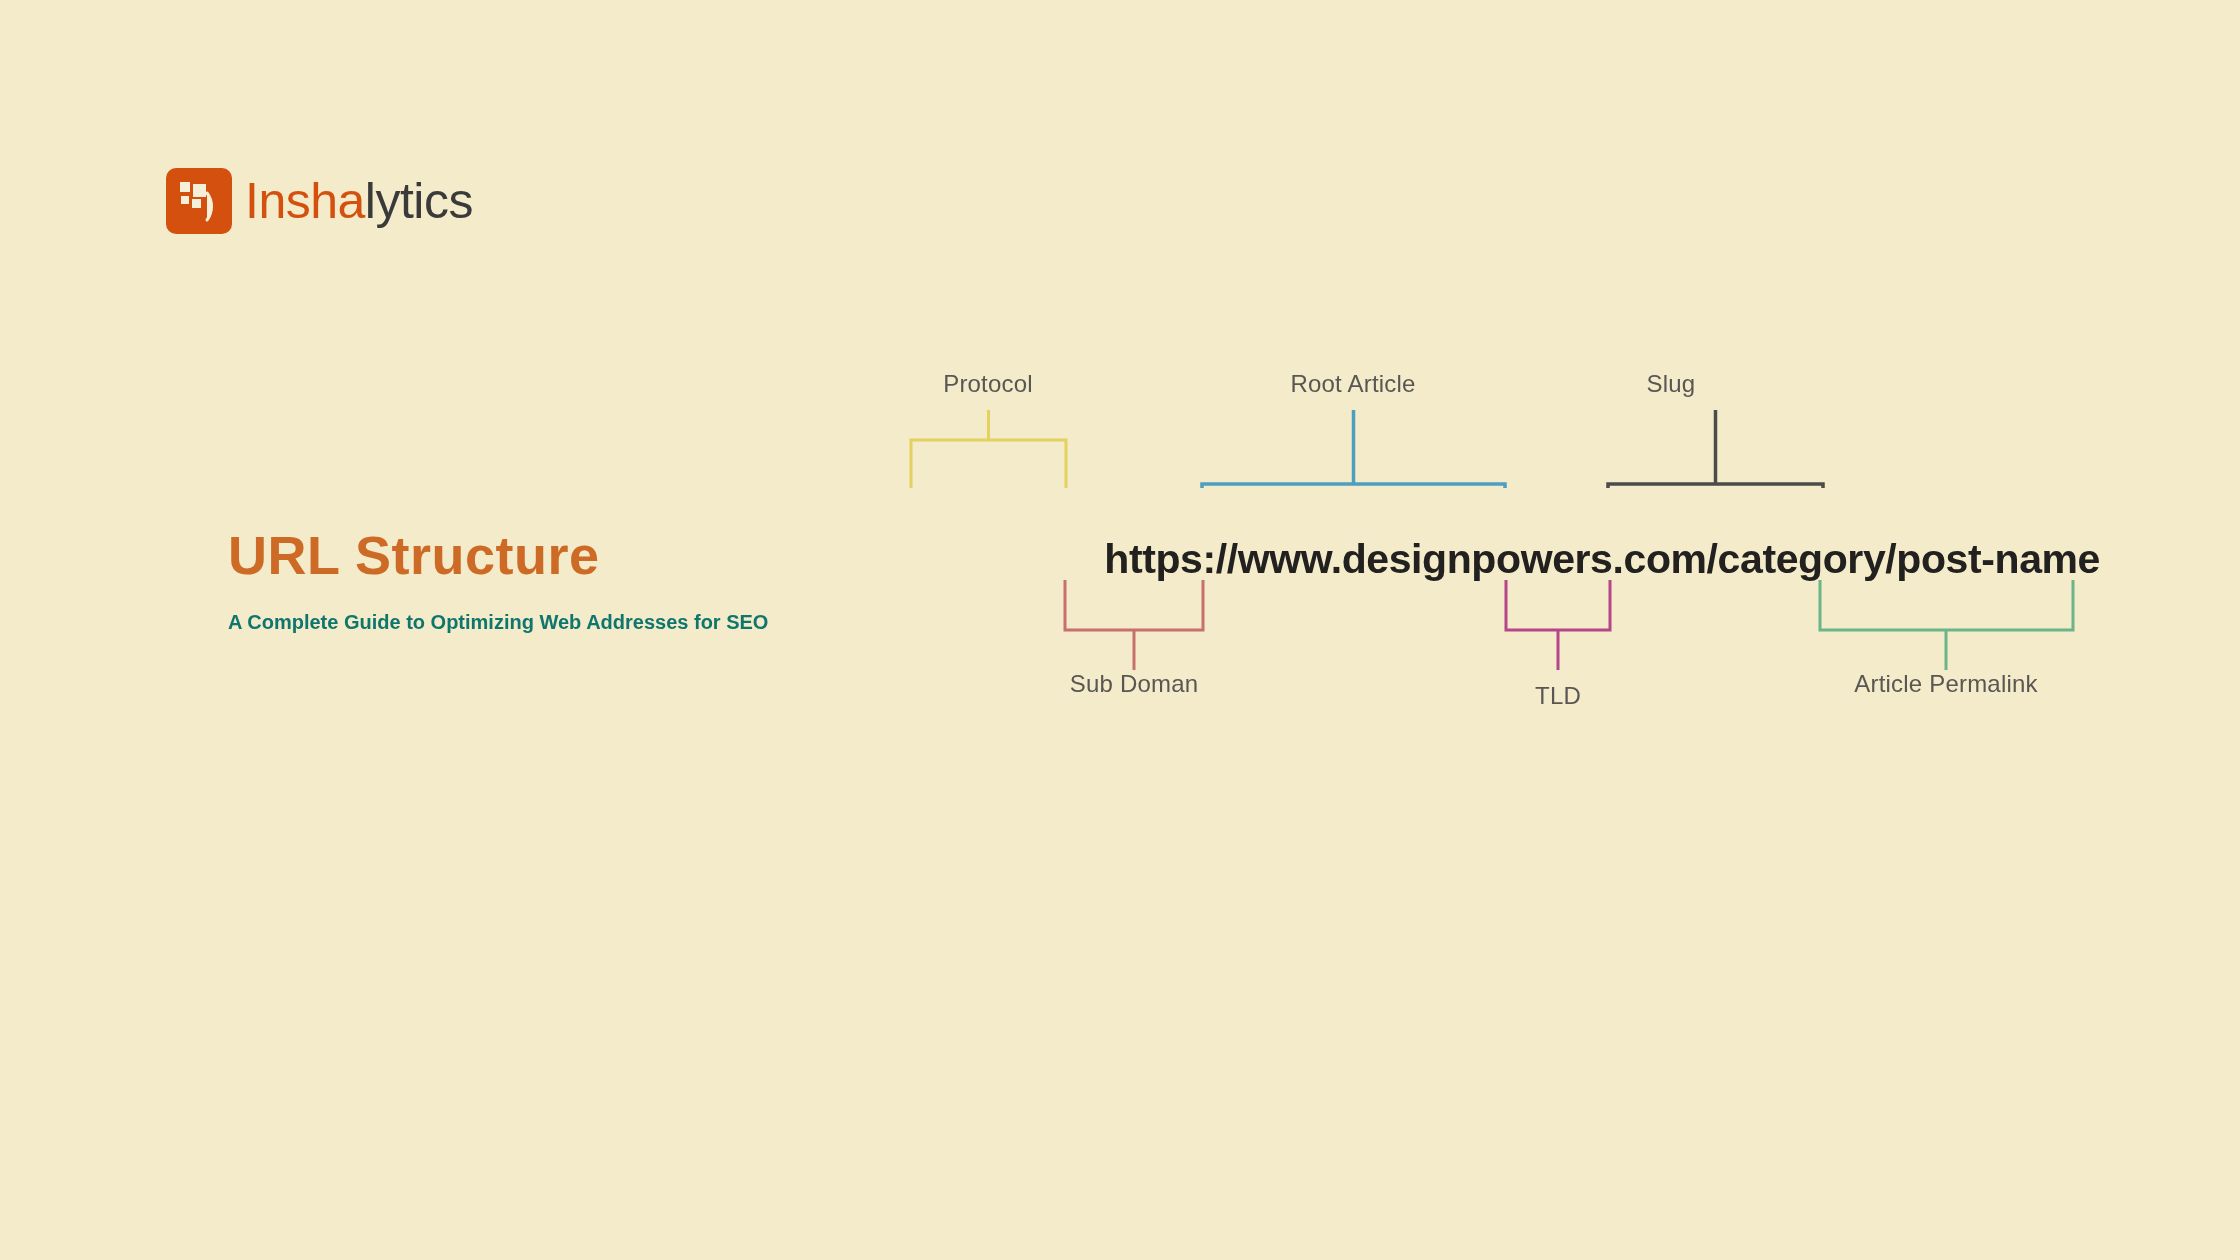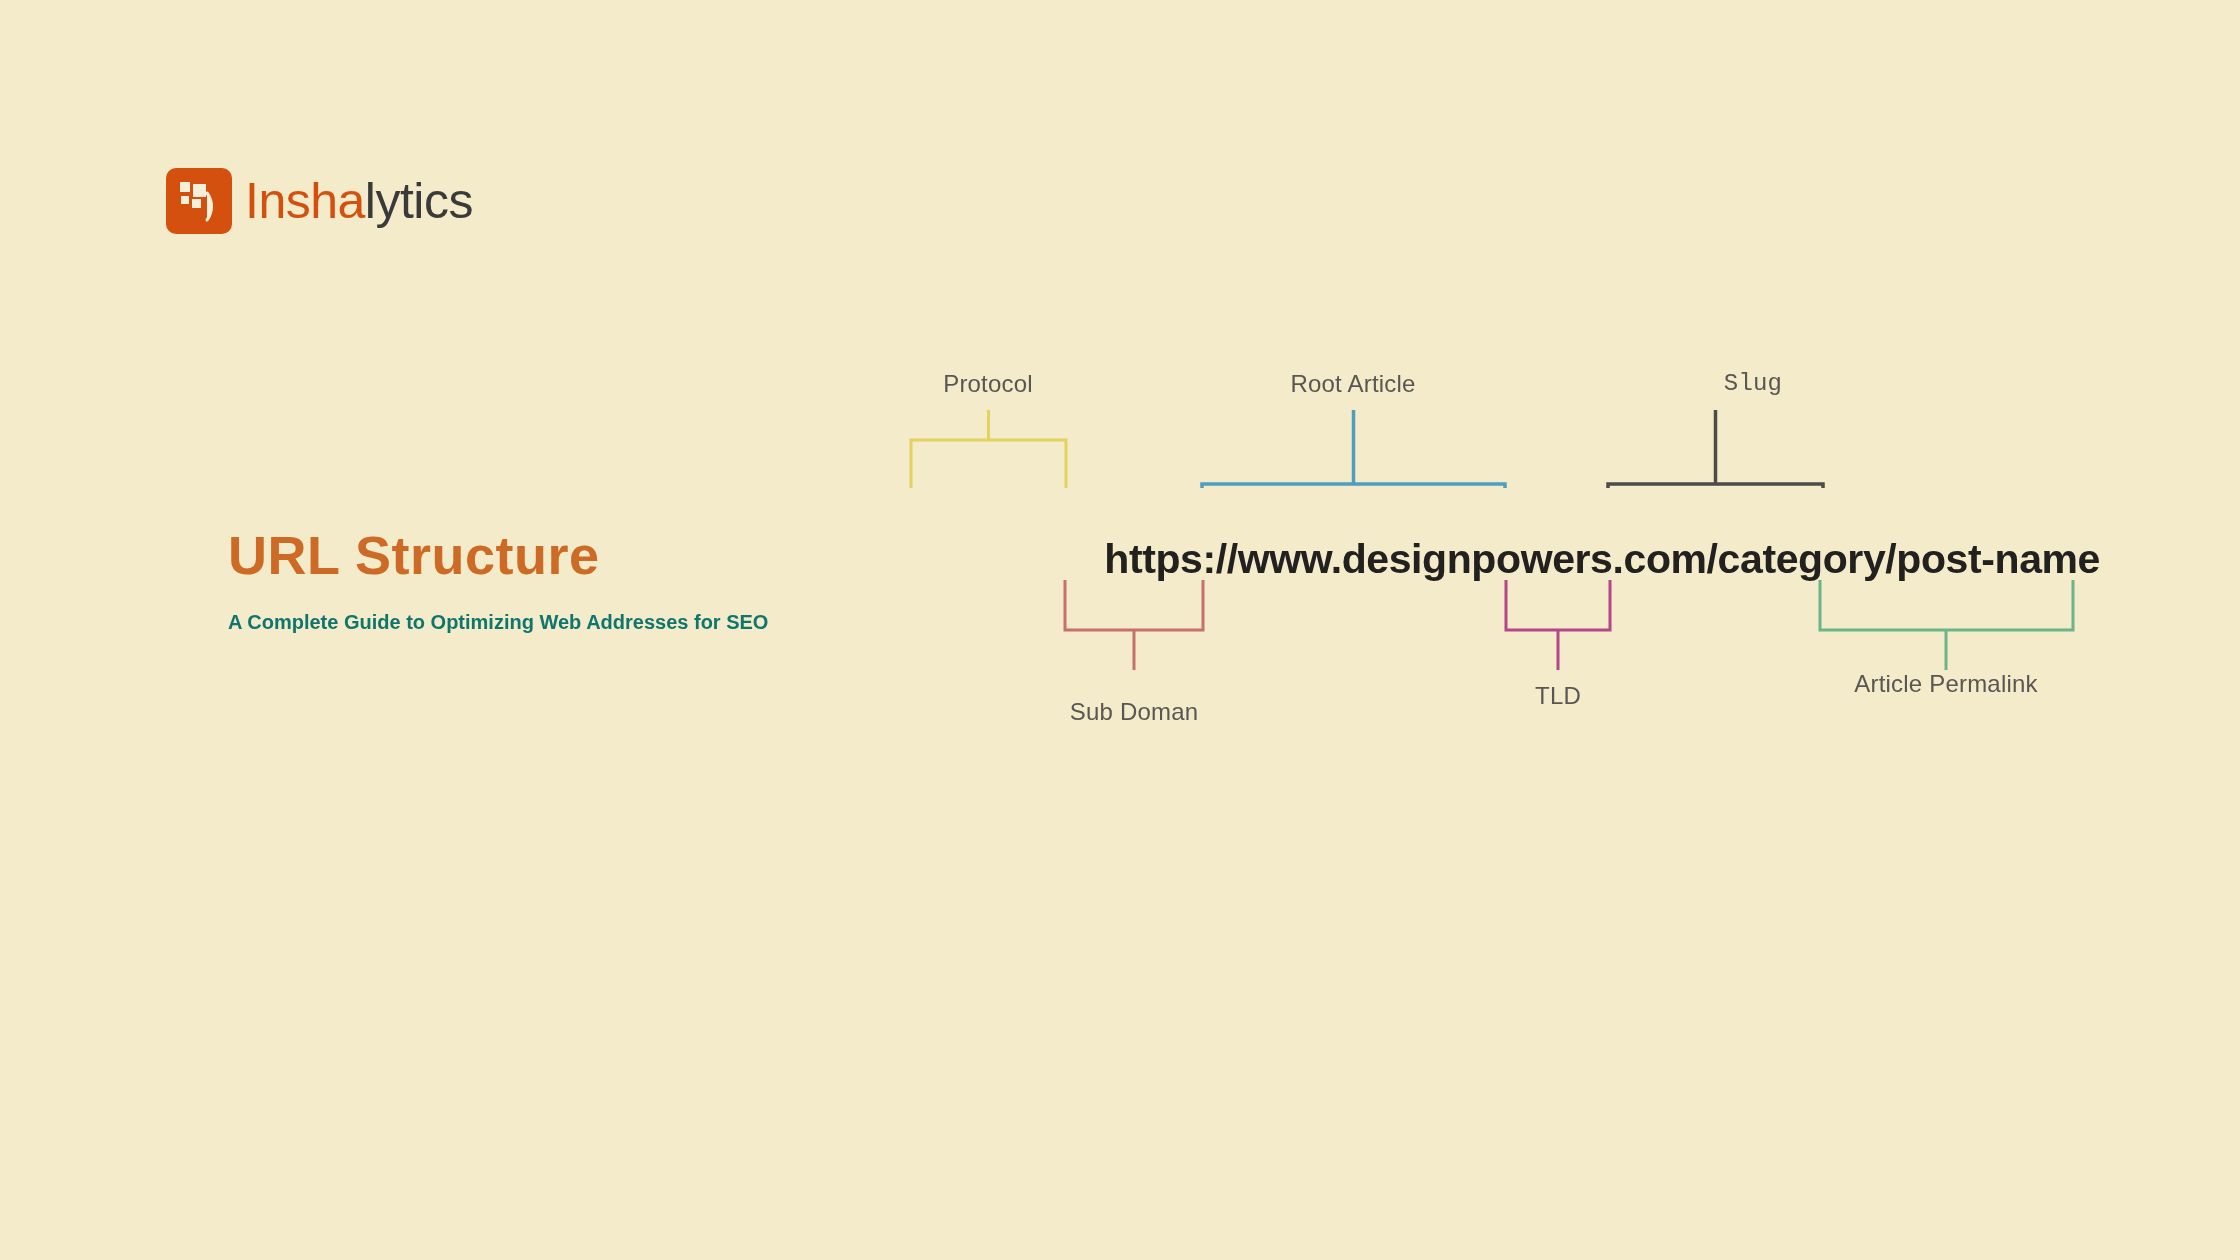--- a/index.html
+++ b/index.html
@@ -157,19 +157,19 @@
     <g>
       <path d="M940 210 L940 260 L1193 260 L1193 210" fill="none" stroke="#6cb48a" stroke-width="3"></path>
       <path d="M1066 260 L1066 300" fill="none" stroke="#6cb48a" stroke-width="3"></path>
     </g>
   </svg>
 
   <div id="url-string">https://www.designpowers.com/category/post-name</div>
 
   <div class="diagram-label" style="left:108px; top:0px;">Protocol</div>
   <div class="diagram-label" style="left:473px; top:0px;">Root Article</div>
-  <div class="diagram-label" style="left:873px; top:0px;font-family:Liberation Mono, monospace;">Slug</div>
+  <div class="diagram-label" style="left:791px; top:0px;">Slug</div>
 
-  <div class="diagram-label" style="left:254px; top:300px;margin-top:28px;">Sub Doman</div>
+  <div class="diagram-label" style="left:254px; top:300px;">Sub Doman</div>
   <div class="diagram-label" style="left:678px; top:312px;">TLD</div>
   <div class="diagram-label" style="left:1066px; top:300px;">Article Permalink</div>
 
 </div>
 
 </body></html>

